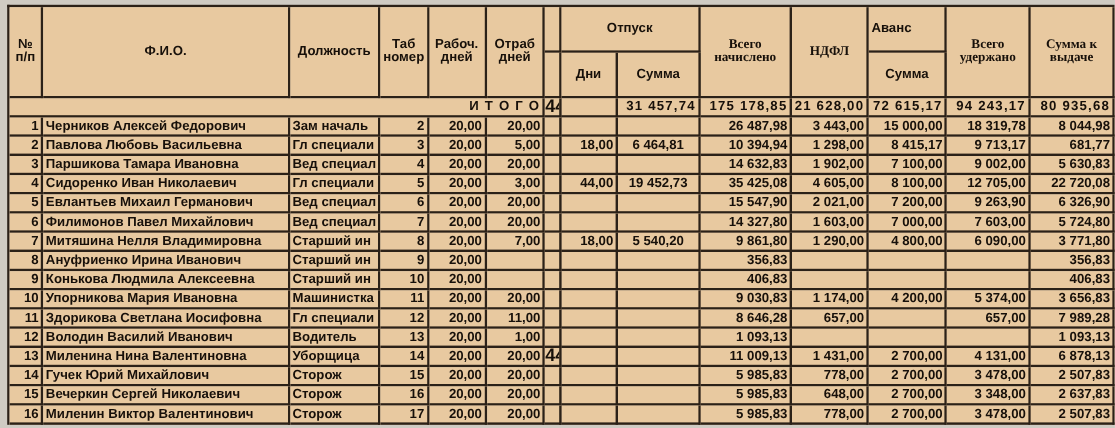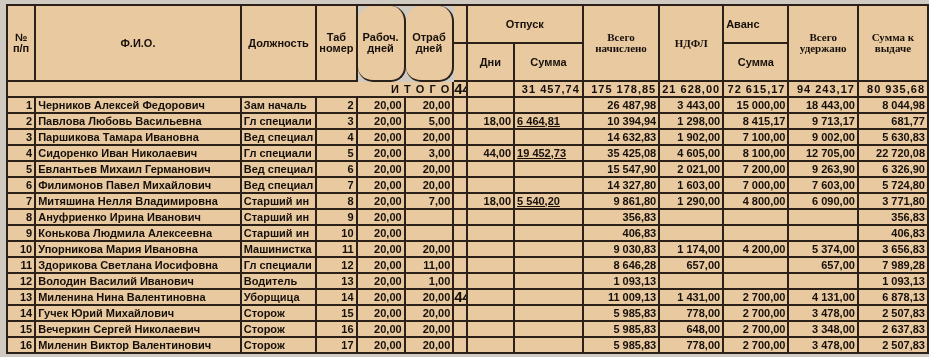--- a/index.html
+++ b/index.html
@@ -27,34 +27,34 @@
     color:#17100a;
     font-weight:bold;
     background:#e8c9a0;
     box-sizing:border-box;
   }
   
   td.hd{
     background:#e8c9a0;text-align:center;vertical-align:middle;
     font-weight:bold;font-size:11px;line-height:12px;white-space:normal;
   }
-  td.hd-green{background:#0c9113;color:#120d07;text-align:center;vertical-align:middle;white-space:normal;line-height:12px;border-radius:15px;}
+  td.hd-green{background:#0c9113;color:#120d07;text-align:center;vertical-align:middle;white-space:normal;line-height:12px;}
   td.hd-tan{background:#cdb392;text-align:center;vertical-align:middle;white-space:normal;line-height:12px;font-family:Liberation Serif, serif;}
   td.hd-cream{background:#f6ead6;text-align:center;vertical-align:middle;white-space:normal;line-height:12px;}
   td.hd-ivory{background:#f3f0dc;text-align:left;vertical-align:middle;white-space:normal;line-height:12px;}
   td.hd-ltgreen{background:#8ae88d;text-align:center;vertical-align:middle;white-space:normal;line-height:12px;}
   td.hd-orange{background:#cf5f17;text-align:center;vertical-align:middle;white-space:normal;line-height:12px;}
   td.hd-plain-orange{background:#cf5f17;}
 
   
   td.num{text-align:right;padding-right:3px;background:#e8c9a0;}
   td.txt{text-align:left;padding-left:3px;background:#e8c9a0;margin-left:16px;}
   td.green{background:#0c9113;text-align:right;padding-right:3px;}
   td.ltgreen{background:#8ae88d;text-align:right;padding-right:3px;}
-  td.orange{background:#cf5f17;text-align:left;padding-right:3px;text-decoration:underline;}
+  td.orange{background:#cf5f17;text-align:center;padding-right:3px;}
   td.tan{background:#cdb392;text-align:right;padding-right:3px;}
   td.white{background:#ffffff;}
   td.totalrow{background:#cdb392;text-align:right;padding-right:3px;letter-spacing:1px;}
   td.spill{background:#cf5f17;text-align:left;padding:0;position:relative;}
   td.spill span{position:absolute;left:0px;top:1px;font-size:15px;font-weight:bold;color:#17100a;}
 </style>
 </head>
 <body>
 
 <div id="sheet">
@@ -122,21 +122,21 @@
           <td class="green">20,00</td>
           <td class="green">20,00</td>
           <td class="spill">
             <span></span>
           </td>
           <td class="ltgreen"></td>
           <td class="orange"></td>
           <td class="tan">26 487,98</td>
           <td class="tan">3 443,00</td>
           <td class="ltgreen">15 000,00</td>
-          <td class="tan">18 443,00</td>
+          <td class="tan">18 319,78</td>
           <td class="tan">8 044,98</td>
         </tr>
         <tr>
           <td class="num">2</td>
           <td class="txt">Павлова Любовь Васильевна</td>
           <td class="txt">Гл специали</td>
           <td class="num">3</td>
           <td class="green">20,00</td>
           <td class="green">5,00</td>
           <td class="spill">

